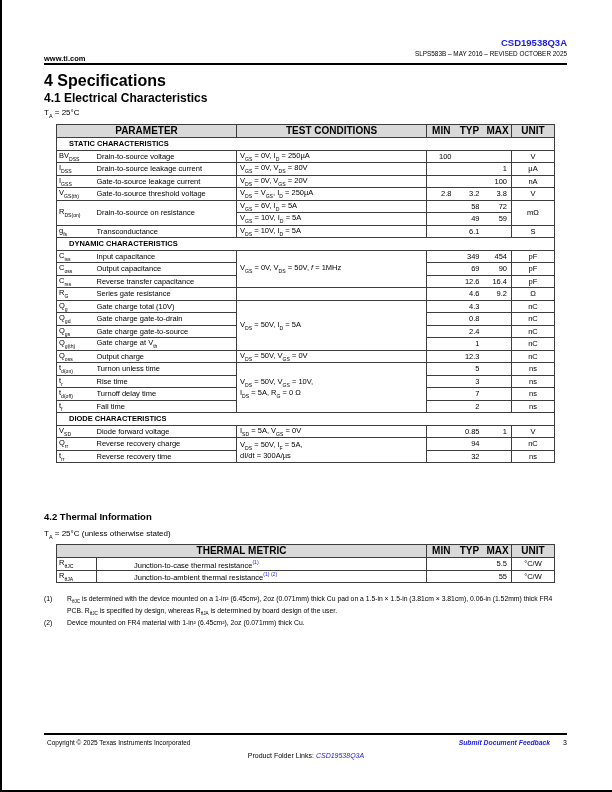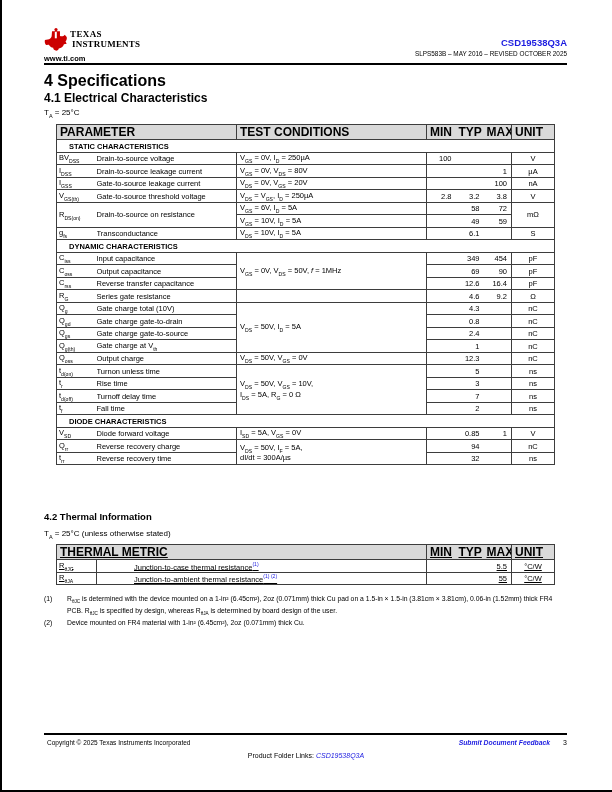--- a/index.html
+++ b/index.html
@@ -25,24 +25,24 @@
   .rule-top { position:absolute; top:63px; left:44px; width:523px; height:2px; background:#000; }
 
   .h-specs   { position:absolute; top:72px;  left:44px; font-size:16px;  font-weight:bold; }
   .h-elec    { position:absolute; top:91px;  left:44px; font-size:12px; font-weight:bold; }
   .cond-elec { position:absolute; top:108px; left:44px; font-size:8px; }
   .h-thermal { position:absolute; top:511px; left:44px; font-size:9.5px; font-weight:bold; }
   .cond-thermal { position:absolute; top:529px; left:44px; font-size:8px; }
 
   table.spec { border-collapse:collapse; table-layout:fixed; font-size:7.5px; }
   .elec-table    { position:absolute; top:124px; left:56px; width:498px; }
-  .thermal-table { position:absolute; top:544px; left:56px; width:498px;text-decoration:underline; }
+  .thermal-table { position:absolute; top:544px; left:56px; width:498px; }
   .spec th, .spec td { border:1px solid var(--line); height:12.5px; padding:0 3px;
     line-height:1.2; overflow:hidden; }
-  .spec th { background:var(--hdrbg); font-weight:bold; text-align:left; font-size:12px; }
+  .spec th { background:var(--hdrbg); font-weight:bold; text-align:center; font-size:10px; }
   .spec td.sym  { border-right:none; padding-left:2px; white-space:nowrap; }
   .spec td.param{ border-left:none; padding-left:0; white-space:nowrap;margin-left:36px; }
   .spec td.name { padding-left:37px; white-space:nowrap; }
   .spec td.cond { padding-left:3px; }
   .spec th.vmin, .spec td.vmin { border-right:none; }
   .spec th.vtyp, .spec td.vtyp { border-left:none; border-right:none; }
   .spec th.vmax, .spec td.vmax { border-left:none; }
   .spec td.vmin, .spec td.vtyp, .spec td.vmax { text-align:right; padding-right:4px; white-space:nowrap; }
   .spec td.unit { text-align:center; white-space:nowrap; }
   .spec td.section { font-weight:bold; padding-left:12px; }
@@ -64,29 +64,20 @@
   .folder .lnk { color:var(--blue); font-style:italic; }
 </style>
 </head>
 <body>
 
 <div class="page">
   <div class="edge-left"></div>
   <div class="edge-bottom"></div>
 
 
-  <div class="logo">
-    <svg width="24" height="23" viewBox="0 0 60 58">
-      <circle cx="30" cy="4" r="4" fill="#cc0000"></circle>
-      <path fill="#cc0000" d="M20,8 L40,8 L40,20 C45,22 49,21 52,17 L57,23 C58,27 57,31 54,34 L57,40 L50,41 C48,47 43,51 37,52 C36,56 33,58 29,57 C25,56 23,53 23,50 C18,49 14,46 12,42 L5,43 C2,39 1,35 2,30 L9,29 C14,29 18,26 19,21 Z"></path>
-      <rect x="27" y="10" width="5" height="16" fill="#ffffff"></rect>
-    </svg>
-    <div class="t1">TEXAS</div>
-    <div class="t2">INSTRUMENTS</div>
-  </div>
   <div class="website">www.ti.com</div>
   <div class="partnum">CSD19538Q3A</div>
   <div class="docinfo">SLPS583B – MAY 2016 – REVISED OCTOBER 2025</div>
   <div class="rule-top"></div>
 
   <div class="h-specs">4 Specifications</div>
   <div class="h-elec">4.1 Electrical Characteristics</div>
   <div class="cond-elec">T<sub>A</sub> = 25°C</div>
 
   <table class="spec elec-table">

